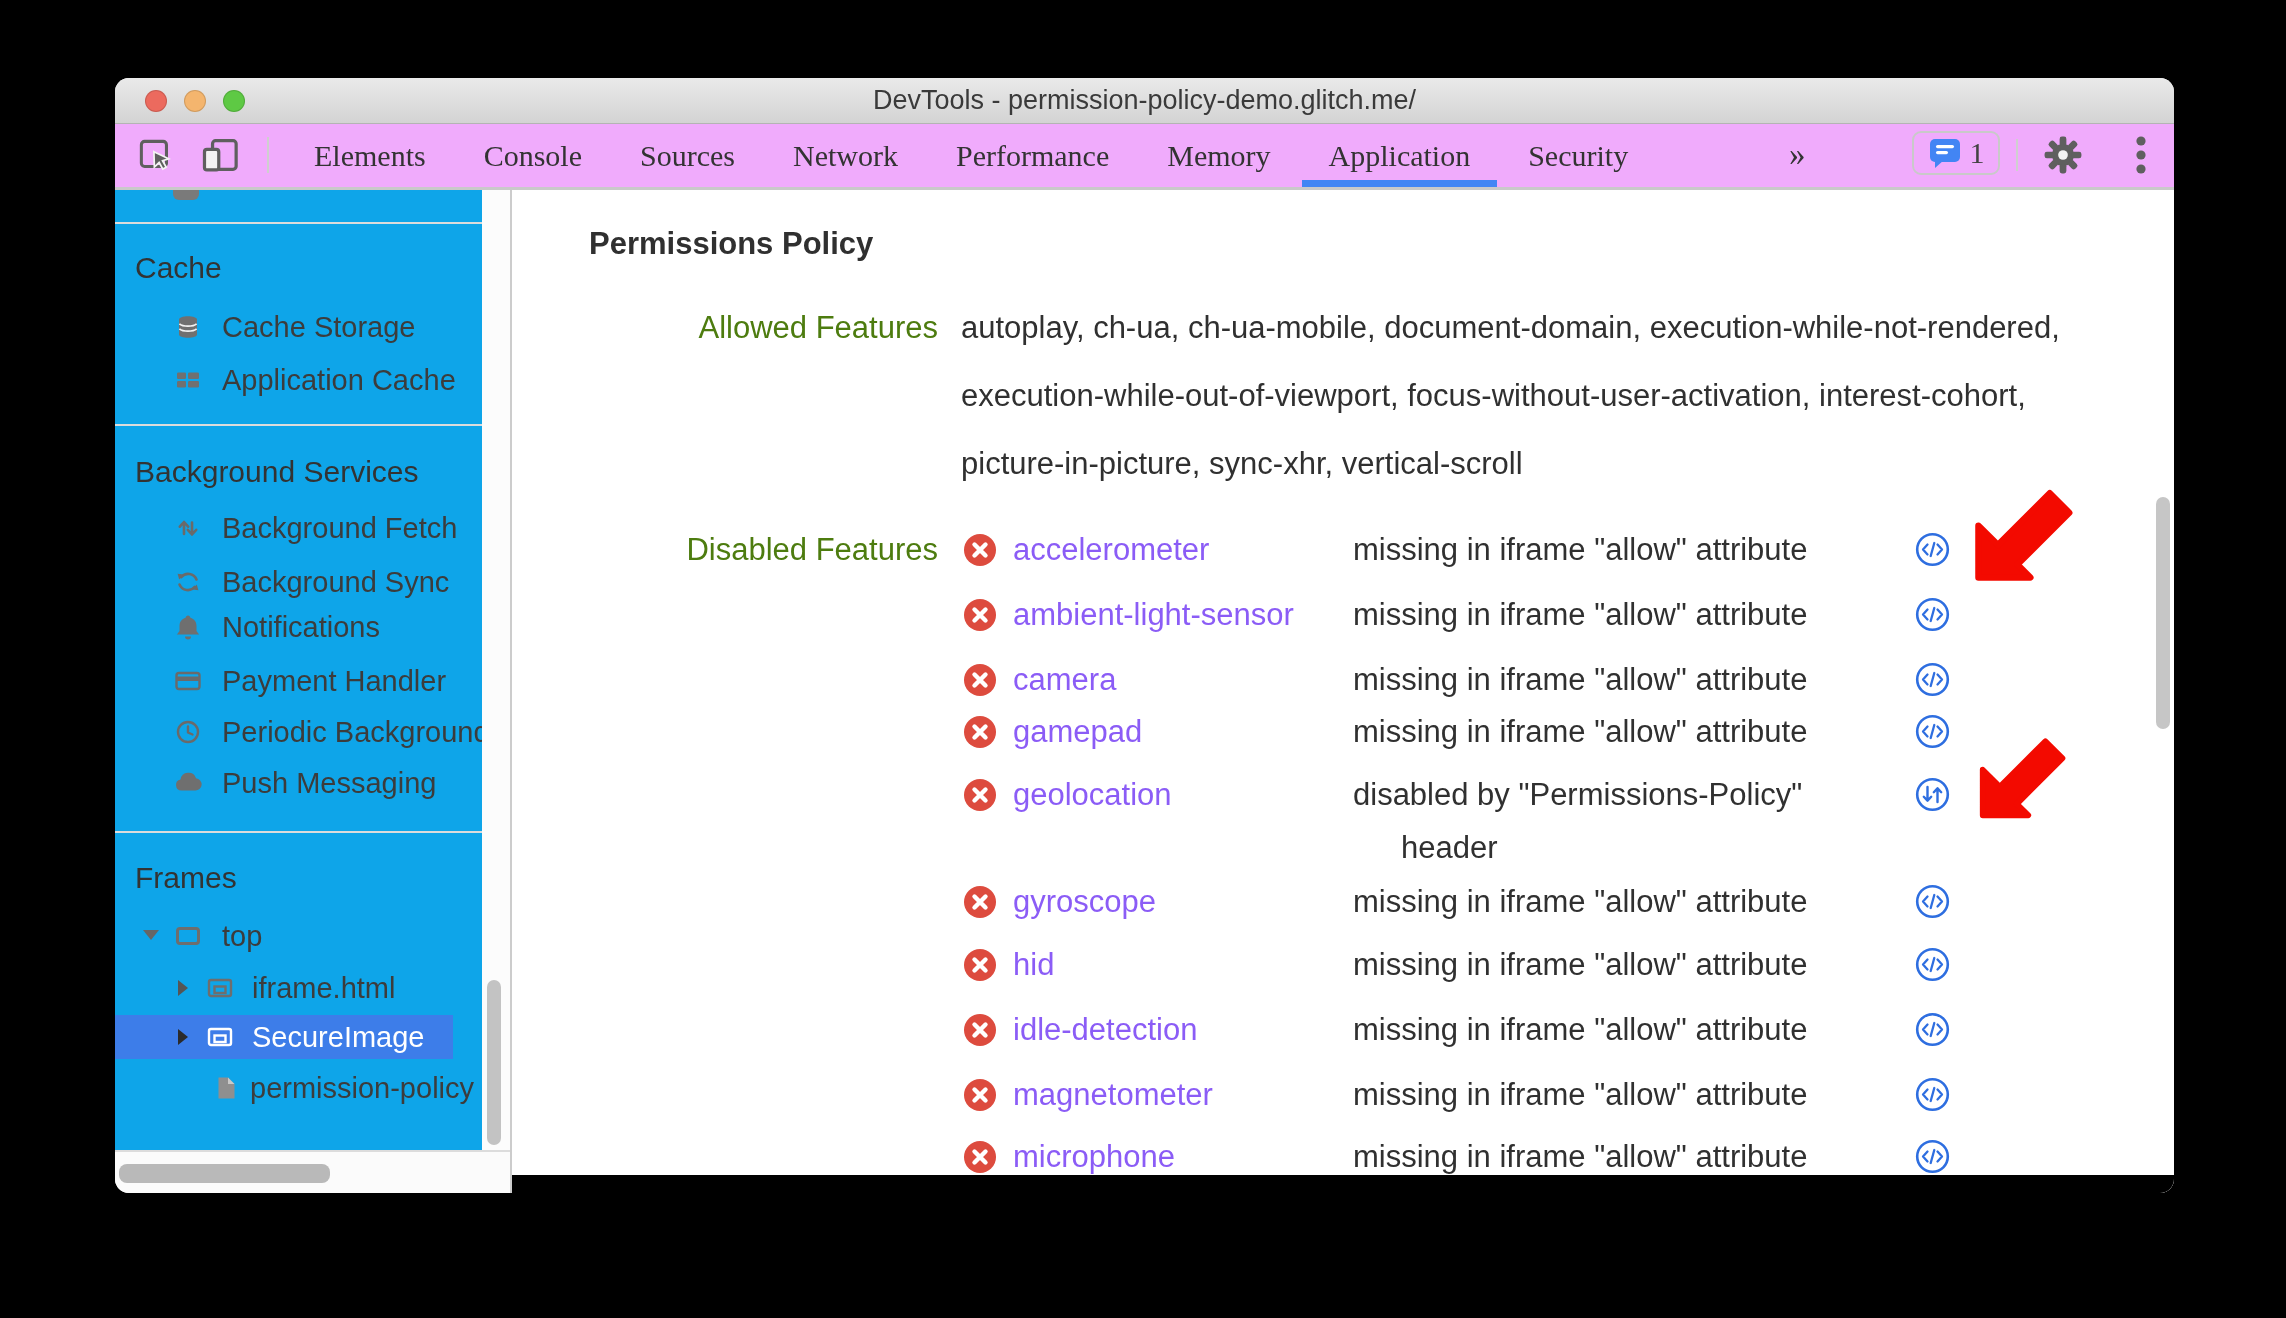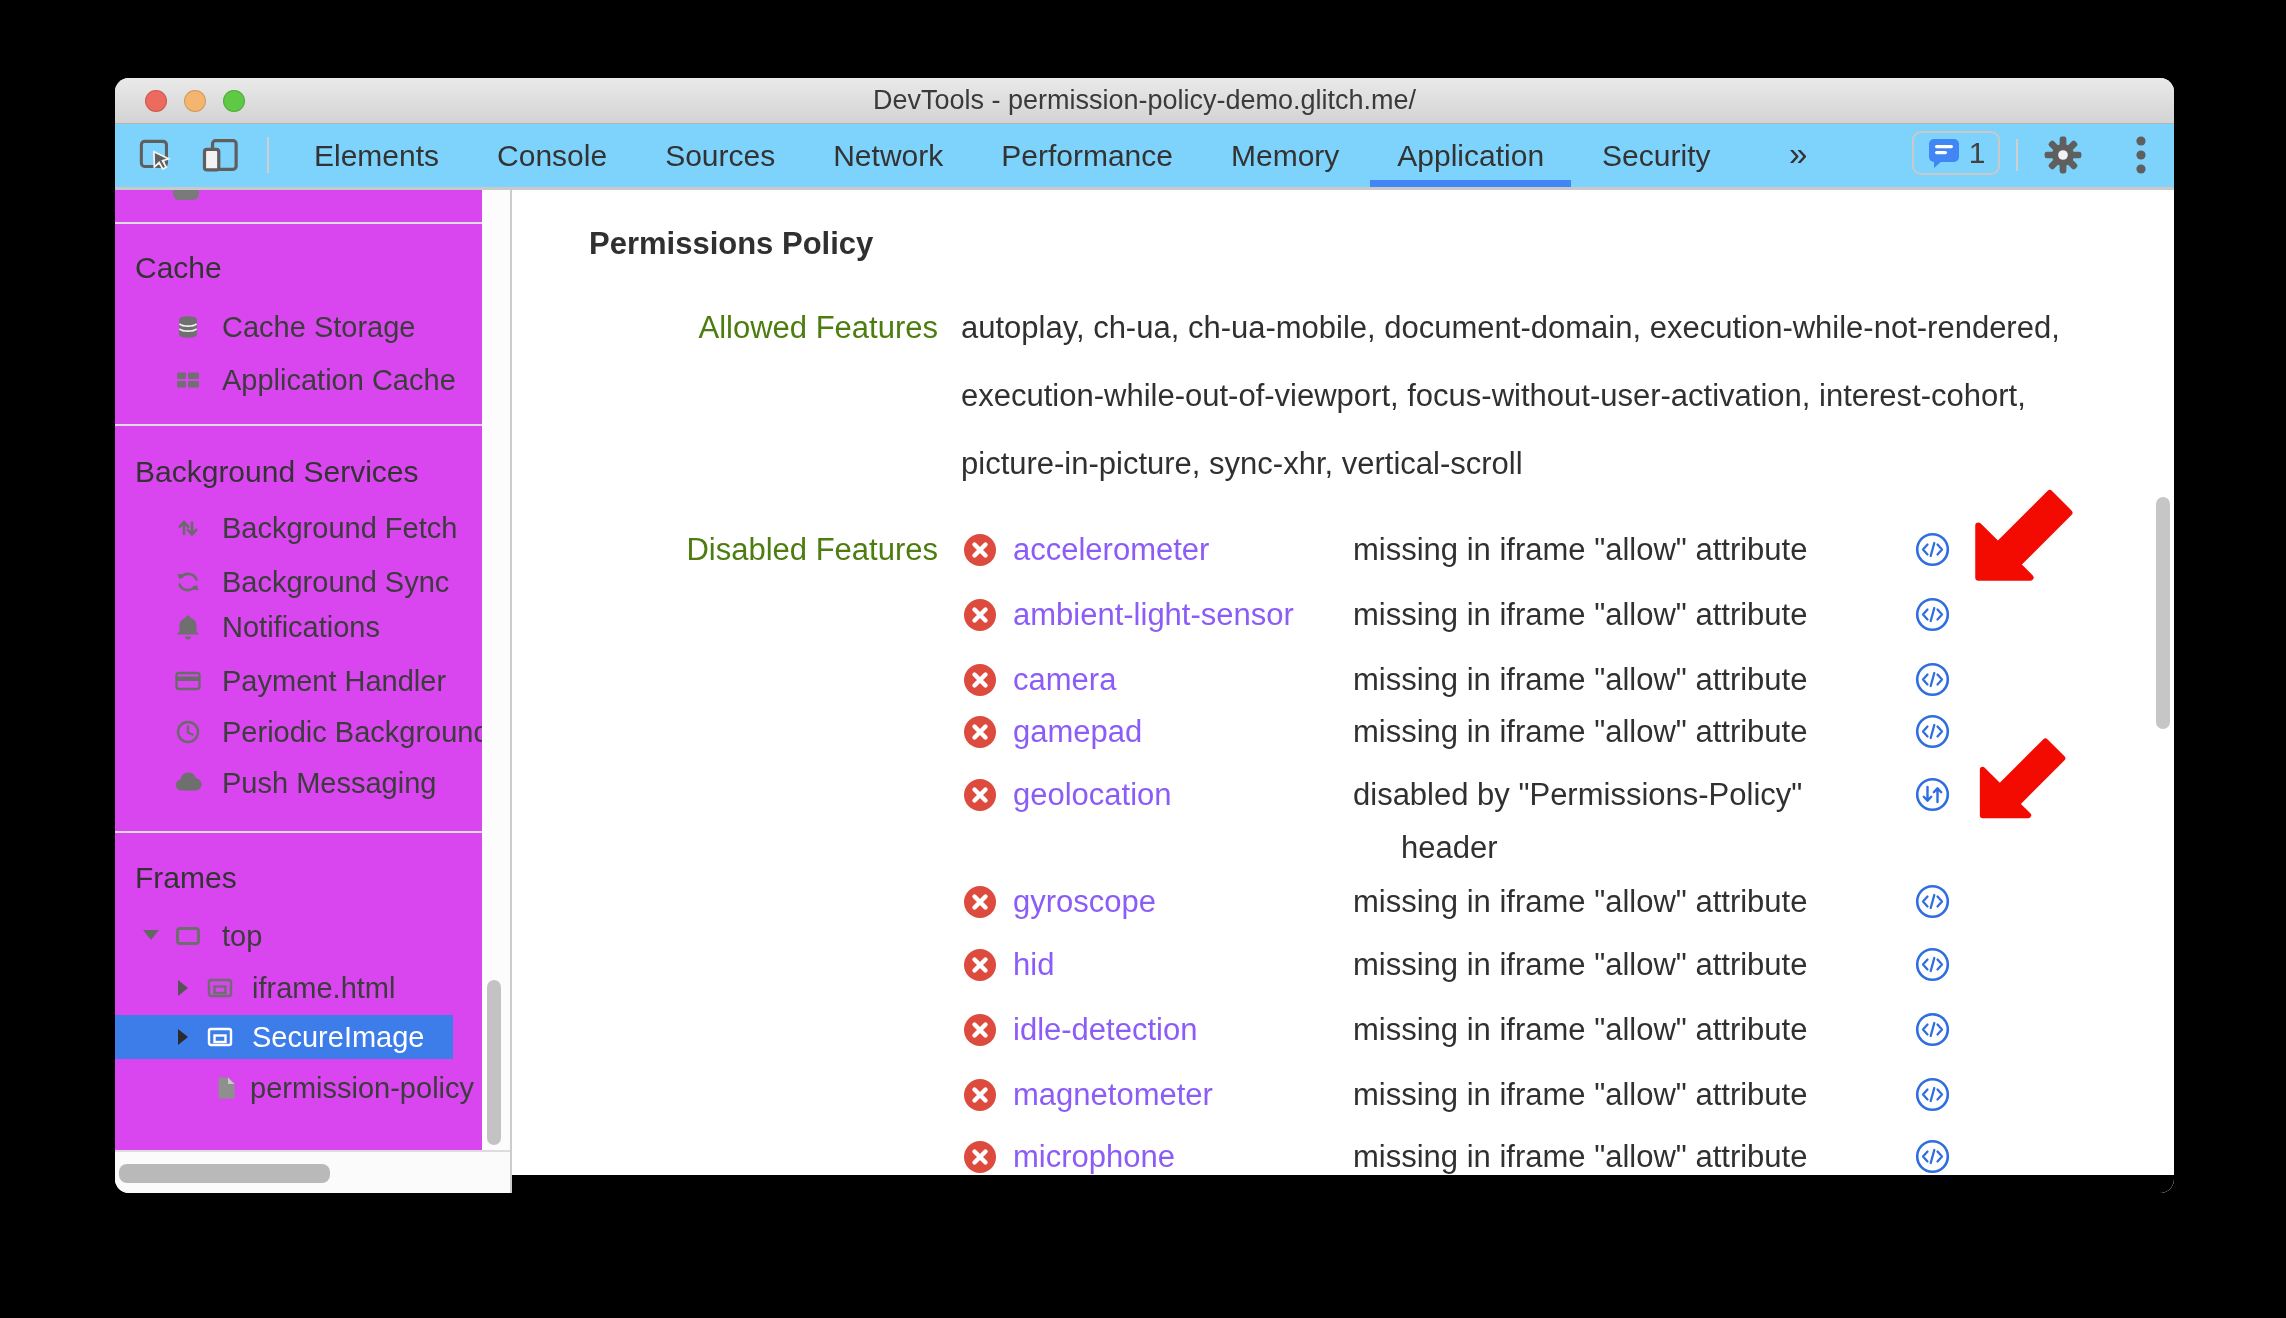--- a/index.html
+++ b/index.html
@@ -9,36 +9,36 @@
   .window{position:absolute;left:115px;top:78px;width:2059px;height:1115px;
           border-radius:14px;overflow:hidden;background:#f3f3f3;}
   
   .titlebar{position:absolute;left:0;top:0;width:100%;height:45px;
             background:linear-gradient(#eaeaea,#d3d3d3);border-bottom:1px solid #b4b4b4;}
   .tl{position:absolute;top:12px;width:22px;height:22px;border-radius:50%;
       box-shadow:inset 0 0 0 1px rgba(0,0,0,.14);}
   .title-text{position:absolute;left:0;right:0;top:0;height:45px;line-height:45px;
               text-align:center;font-size:27px;font-weight:500;color:#3a3a3a;}
   
-  .toolbar{position:absolute;left:0;top:46px;width:100%;height:63px;background:#7dd3fc;
-           border-bottom:3px solid #c9c9c9;}
+  .toolbar{position:absolute;left:0;top:46px;width:100%;height:63px;background:#f0abfc;
+           border-bottom:3px solid #c9c9c9;font-family:Liberation Serif, serif;}
   .tabs{position:absolute;left:170px;top:0;height:63px;display:flex;}
   .tab{position:relative;height:63px;line-height:63px;padding:0 29px;font-size:30px;
        color:#333;white-space:nowrap;}
   .tab.active::after{content:"";position:absolute;left:2px;right:2px;bottom:0;height:7px;
        background:#4285f4;}
   .more-tabs{position:absolute;left:1662px;top:0;height:63px;line-height:60px;
        font-size:33px;color:#333;padding:0 12px;}
   .tb-sep{position:absolute;width:2px;background:#cfcfcf;}
   .issues-btn{position:absolute;left:1797px;top:7px;width:88px;height:44px;
        border:2px solid #c9c9c9;border-radius:9px;display:flex;align-items:center;
        justify-content:center;gap:8px;box-sizing:border-box;}
   .issues-count{font-size:30px;color:#424242;}
   
-  .sidebar{position:absolute;left:0;top:112px;width:367px;height:960px;background:#d946ef;
+  .sidebar{position:absolute;left:0;top:112px;width:367px;height:960px;background:#0ea5e9;
            overflow:hidden;}
   .sb-gutter{position:absolute;left:367px;top:112px;width:28px;height:960px;background:#fcfcfc;}
   .sb-border{position:absolute;left:395px;top:112px;width:2px;height:1003px;background:#ccc;}
   .sb-bottom{position:absolute;left:0;top:1072px;width:395px;height:43px;background:#fbfbfb;
              border-top:2px solid #dcdcdc;box-sizing:border-box;}
   .sb-sep{position:absolute;left:0;width:367px;height:2px;background:#dcdcdc;}
   .sb-title{position:absolute;left:20px;height:40px;line-height:40px;font-size:30px;color:#333;white-space:nowrap;}
   .sb-item{position:absolute;left:0;width:367px;height:40px;white-space:nowrap;}
   .sb-item .ic{position:absolute;left:58px;top:5px;width:30px;height:30px;}
   .sb-item .lbl{position:absolute;left:107px;top:0;height:40px;line-height:40px;

